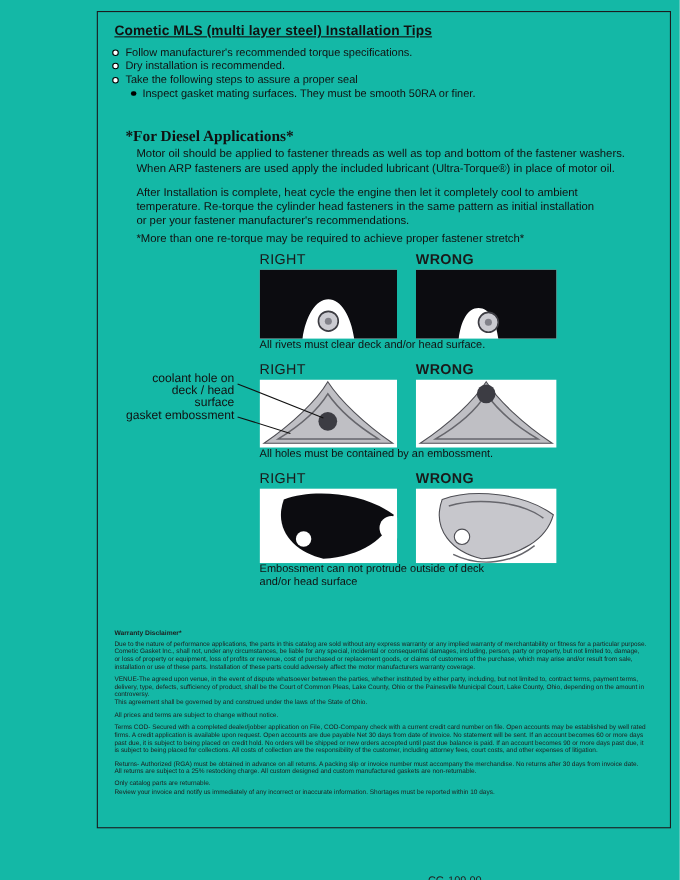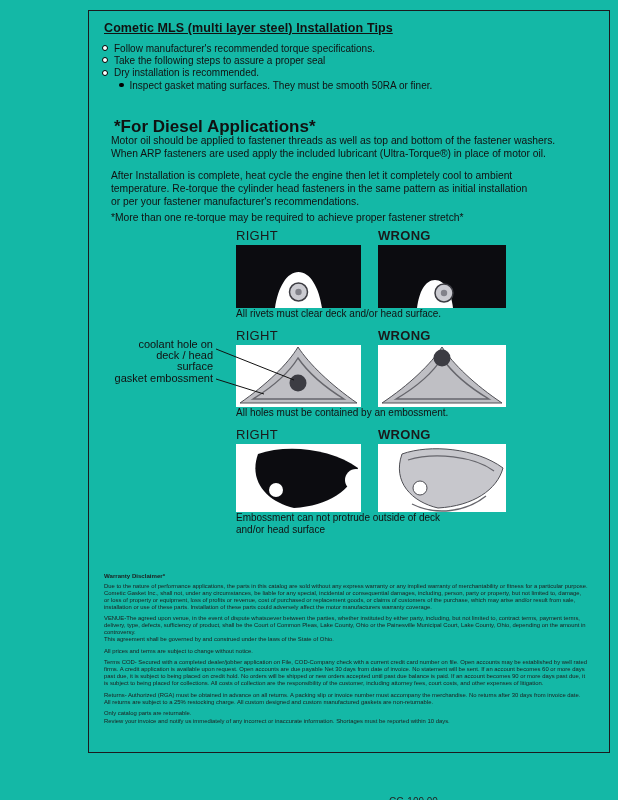--- a/index.html
+++ b/index.html
@@ -8,22 +8,22 @@
     font-family:"Liberation Sans", sans-serif; color:#111; overflow:hidden;
     margin:0 auto;
   }
   .frame { position:absolute; left:88px; top:10px; width:522px; height:743px; border:1.5px solid #1b1b1e; box-sizing:border-box; }
   .title { position:absolute; left:104px; top:21px; font-size:12.5px; font-weight:bold; text-decoration:underline; letter-spacing:.1px; }
   .tips  { position:absolute; left:102px; top:42px; font-size:10px; }
   .tip   { display:flex; align-items:center; gap:6px; height:12.3px; }
   .tip.sub { margin-left:17px; }
   .o-marker { width:4px; height:4px; border:1px solid #000; border-radius:50%; flex:none; background:#fff; }
   .f-marker { width:4.5px; height:4.5px; background:#000; border-radius:50%; flex:none; }
-  .diesel-heading { position:absolute; left:114px; top:117px; font-size:17px; font-weight:bold; }
-  .para { position:absolute; left:111px; width:478px; font-size:10.3px; line-height:13px; white-space:pre-line; }
+  .diesel-heading { position:absolute; left:114px; top:117px; font-size:14px; font-weight:bold;font-family:Liberation Serif, serif; }
+  .para { position:absolute; left:124px; width:478px; font-size:10.3px; line-height:13px; white-space:pre-line; }
   .p1 { top:134px; }
   .p2 { top:169px; }
   .note { top:211px; }
   .diag-row { position:absolute; left:236px; width:270px; }
   .r1 { top:228px; } .r2 { top:328px; } .r3 { top:427px; }
   .rw-labels { display:flex; gap:17px; height:15px; }
   .rw-labels .rw { font-size:13px; letter-spacing:.3px; color:#1a1a1a; }
   .rw.left { width:125px; } .rw.right { width:128px;font-weight:bold; }
   .panels { display:flex; gap:17px; margin-top:2px; }
   .panels svg { display:block; }
@@ -46,25 +46,25 @@
 
   <div class="title">Cometic MLS (multi layer steel) Installation Tips</div>
 
   <div class="tips">
     <div class="tip">
       <span class="o-marker"></span>
       <span>Follow manufacturer's recommended torque specifications.</span>
     </div>
     <div class="tip">
       <span class="o-marker"></span>
-      <span>Take the following steps to assure a proper seal</span>
+      <span>Dry installation is recommended.</span>
     </div>
     <div class="tip">
       <span class="o-marker"></span>
-      <span>Dry installation is recommended.</span>
+      <span>Take the following steps to assure a proper seal</span>
     </div>
     <div class="tip sub">
       <span class="f-marker"></span>
       <span>Inspect gasket mating surfaces.  They must be smooth 50RA or finer.</span>
     </div>
   </div>
 
   <div class="diesel-heading">*For Diesel Applications*</div>
   <div class="para p1">Motor oil should be applied to fastener threads as well as top and bottom of the fastener washers.
 When ARP fasteners are used apply the included lubricant (Ultra-Torque®) in place of motor oil.</div>

